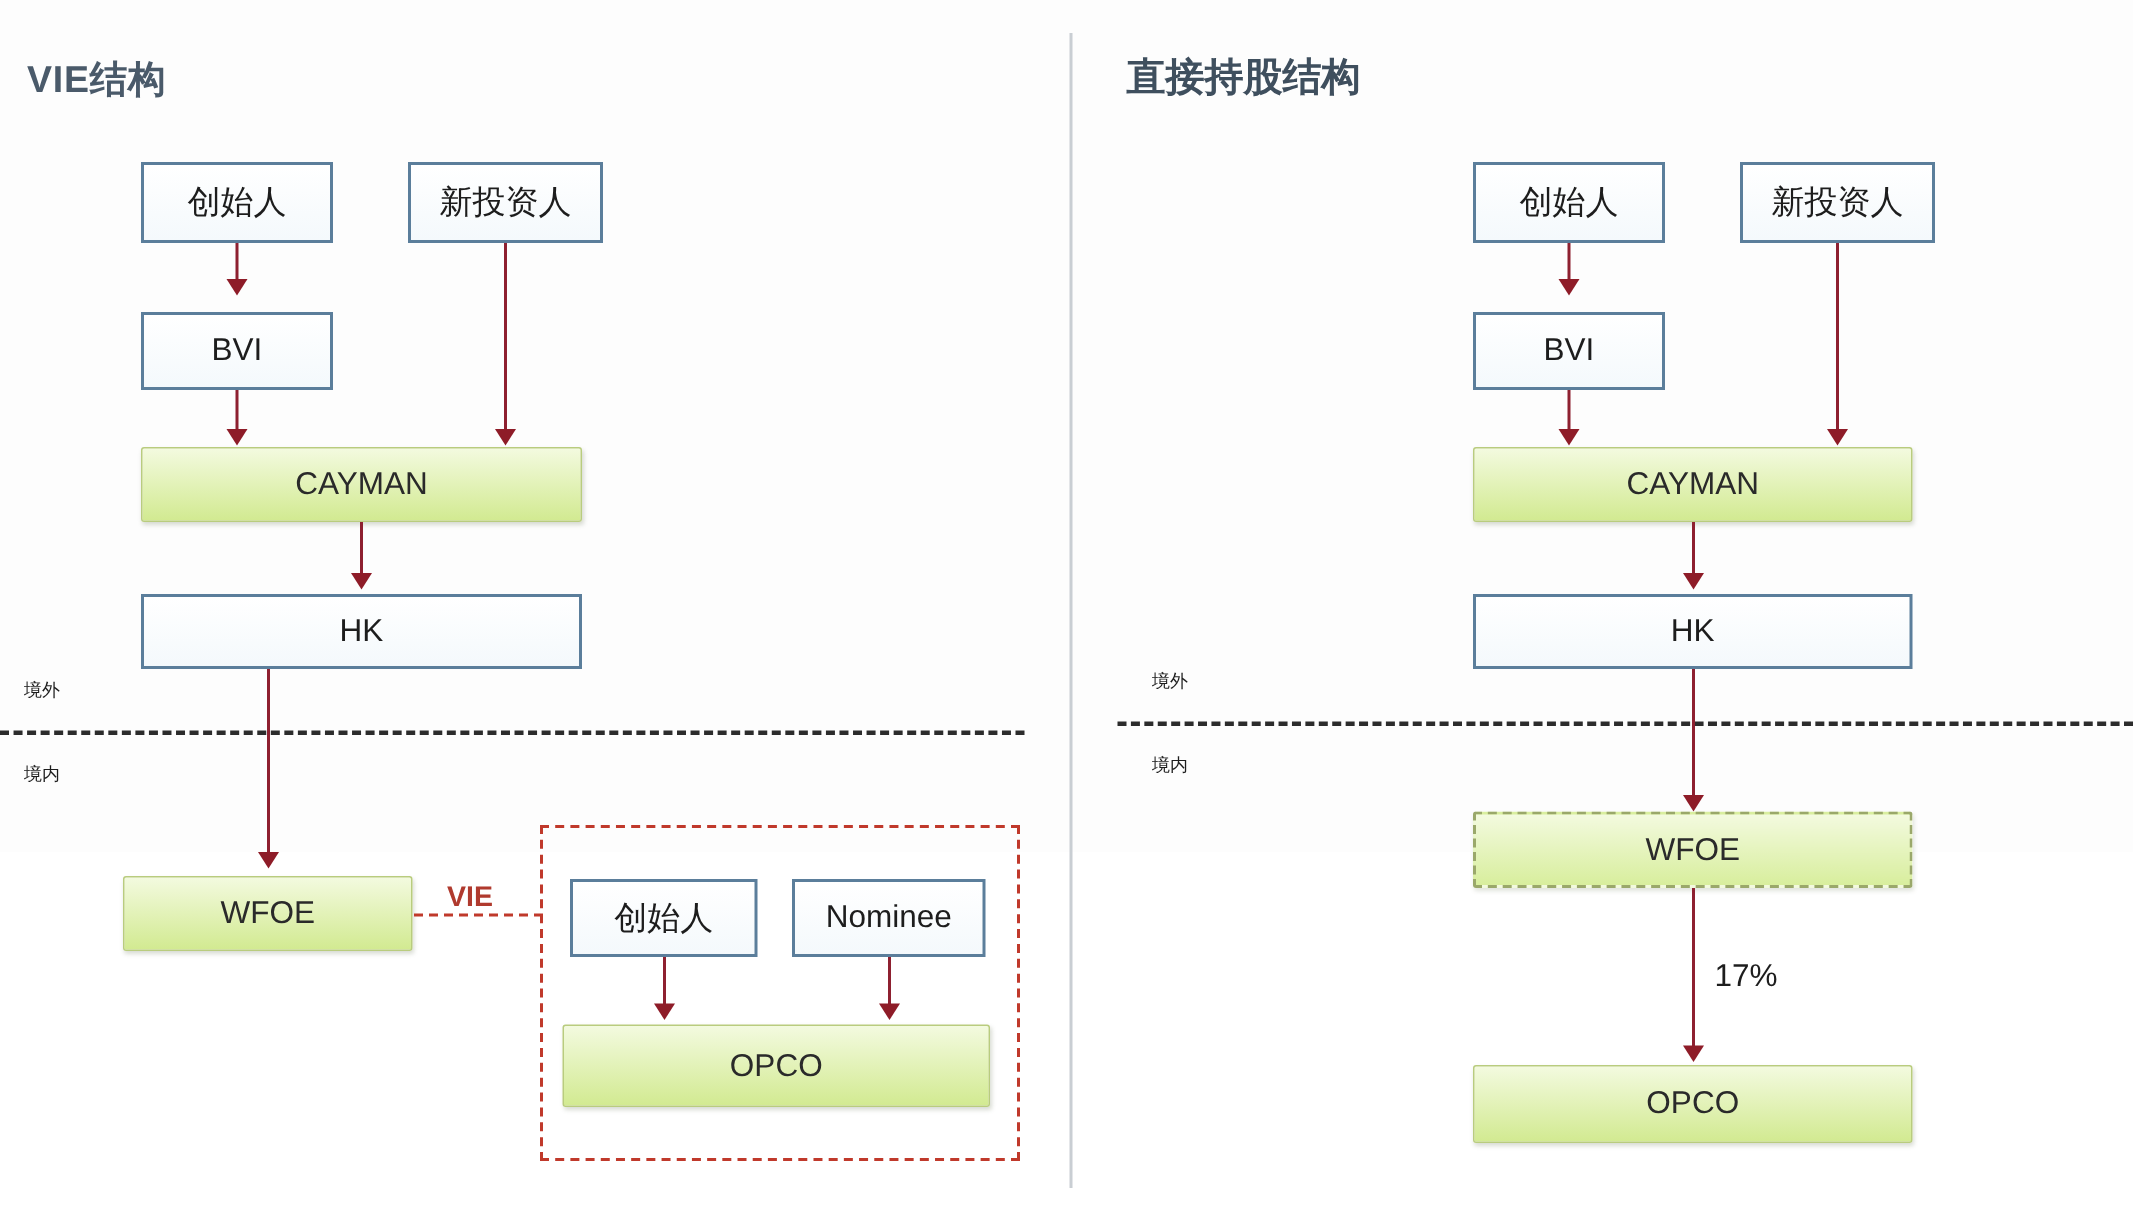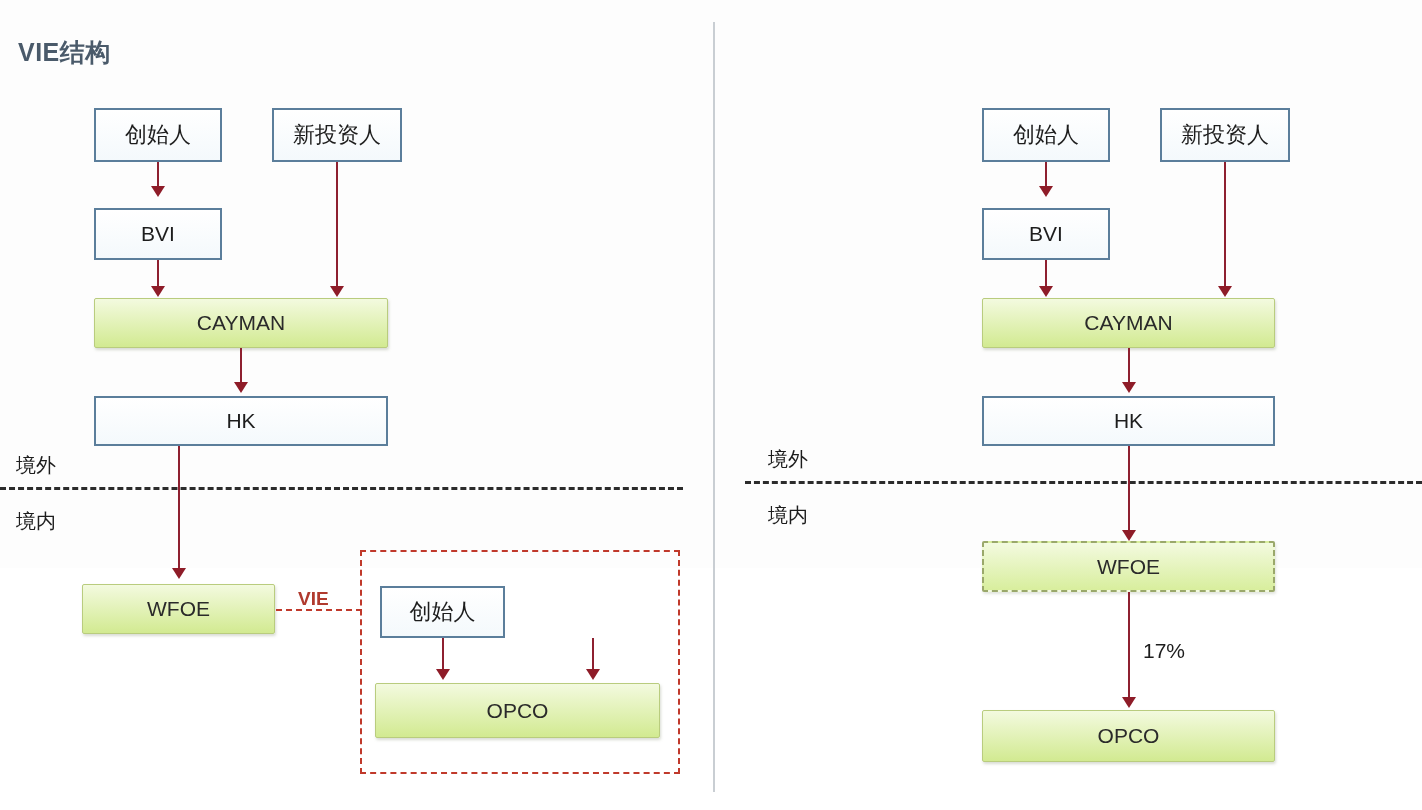--- a/index.html
+++ b/index.html
@@ -104,21 +104,21 @@
   }
 
   
   .border-rule {
     position: absolute;
     height: 0;
     border-top: 3px dashed #2c2c2c;
   }
   .border-label {
     position: absolute;
-    font-size: 20px;
+    font-size: 12px;
     color: #1d1d1d;
     white-space: nowrap;
     font-family: Liberation Sans, sans-serif;
   }
 
   
   .vie-group {
     position: absolute;
     box-sizing: border-box;
     border: 2px dashed #c0392b;
@@ -185,29 +185,31 @@
 
   <div class="node node-green" style="left:82px; top:584px; width:193px; height:50px;">WFOE</div>
 
   <div class="vie-link" style="left:276px; top:609px; width:86px;"></div>
   <div class="vie-label" style="left:298px; top:588px;">VIE</div>
 
   <div class="vie-group" style="left:360px; top:550px; width:320px; height:224px;"></div>
 
   <div class="node node-blue node-cn" style="left:380px; top:586px; width:125px; height:52px;">创始人</div>
 
+  <div class="node node-blue" style="left:528px; top:586px; width:129px; height:52px;">Nominee</div>
 
   <div class="conn" style="left:442px; top:638px; height:35px;"></div>
   <div class="arrowhead" style="left:436px; top:669px;"></div>
 
   <div class="conn" style="left:592px; top:638px; height:35px;"></div>
   <div class="arrowhead" style="left:586px; top:669px;"></div>
 
   <div class="node node-green" style="left:375px; top:683px; width:285px; height:55px;">OPCO</div>
 
+  <div class="panel-title right">直接持股结构</div>
 
   <div class="node node-blue node-cn" style="left:982px; top:108px; width:128px; height:54px;">创始人</div>
 
   <div class="node node-blue node-cn" style="left:1160px; top:108px; width:130px; height:54px;">新投资人</div>
 
   <div class="conn" style="left:1045px; top:162px; height:32px;"></div>
   <div class="arrowhead" style="left:1039px; top:186px;"></div>
 
   <div class="node node-blue" style="left:982px; top:208px; width:128px; height:52px;">BVI</div>
 

